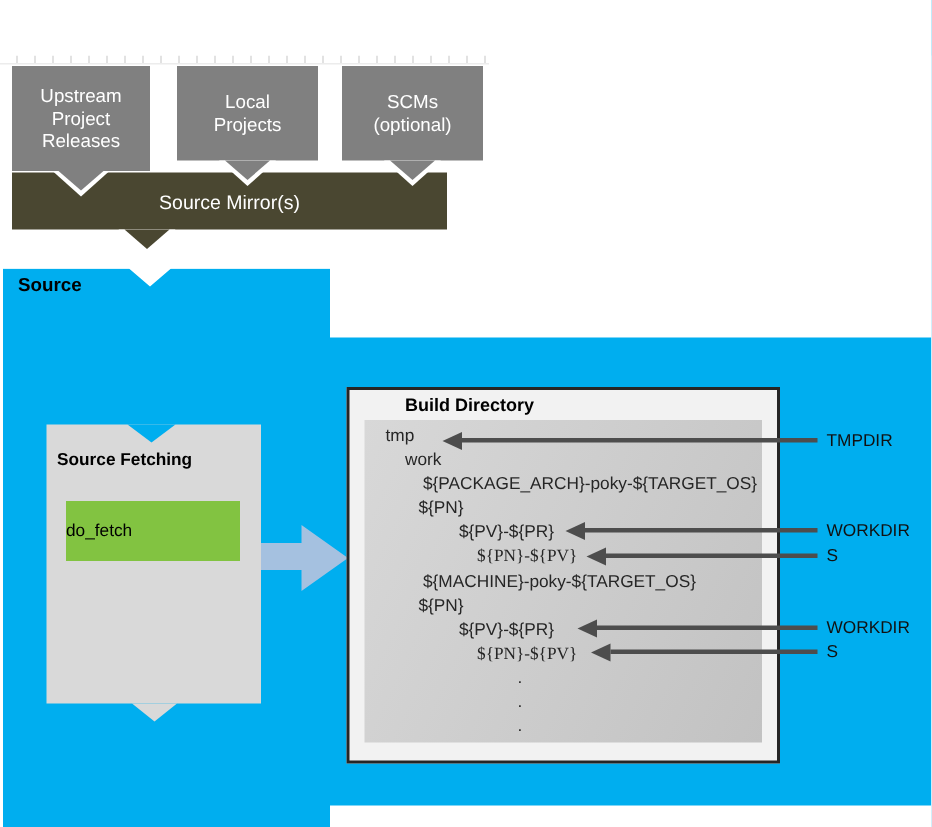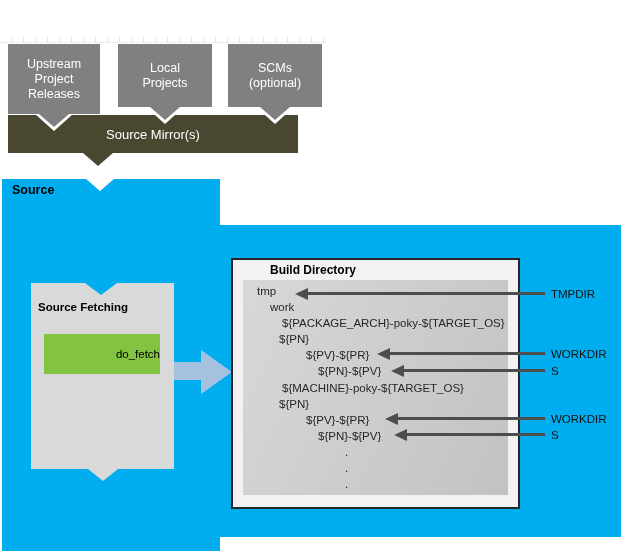--- a/index.html
+++ b/index.html
@@ -42,37 +42,37 @@
   .bitbake{position:absolute;left:12px;top:146px;font-weight:bold;font-size:12.5px;color:#000;}
 
   
   .sf-panel{position:absolute;left:31px;top:246px;width:143px;height:186px;background:#D9D9D9;text-decoration:underline;}
   .sf-notch{position:absolute;left:54px;top:0;border-left:16px solid transparent;
     border-right:16px solid transparent;border-top:12px solid #00AEEF;}
   .sf-tab{left:88px;top:432px;border-left:15px solid transparent;
     border-right:15px solid transparent;border-top:12px solid #D9D9D9;}
   .sf-title{position:absolute;left:7px;top:18px;font-weight:bold;font-size:11.5px;color:#000;}
   .task{position:absolute;left:13px;width:116px;height:40px;background:#82C341;
-    display:flex;align-items:center;justify-content:flex-end;font-size:11.5px;color:#000;}
+    display:flex;align-items:center;justify-content:flex-start;font-size:11.5px;color:#000;}
   #task1{top:51px;} #task2{top:109px;}
 
   
   .blockarrow{position:absolute;left:174px;top:313px;width:58px;height:44px;background:#A5C1E0;
     clip-path:polygon(0 12px,27px 12px,27px 0,58px 22px,27px 44px,27px 30px,0 30px);}
 
   
   .bd-box{position:absolute;left:231px;top:221px;width:289px;height:251px;
     background:#F2F2F2;border:2px solid #262626;box-sizing:border-box;}
   .bd-title{position:absolute;left:249px;top:226px;font-weight:bold;font-size:12px;color:#000;padding-left:21px;}
   .bd-inner{position:absolute;left:243px;top:243px;width:265px;height:215px;
     background:linear-gradient(115deg,#d8d8d8,#c2c2c2);}
   .drows{position:absolute;left:243px;top:246px;width:265px;font-size:11.5px;color:#262626;}
   .drow{line-height:16.1px;height:16.1px;white-space:nowrap;}
   .l1{padding-left:14px;}.l2{padding-left:27px;}.l3{padding-left:39px;}
-  .l4{padding-left:36px;}.l5{padding-left:63px;}.l6{padding-left:75px;}
+  .l4{padding-left:36px;}.l5{padding-left:63px;}.l6{padding-left:75px;font-family:Liberation Serif, serif;}
   .ldot{padding-left:102px;}
 
   
   .shaft{position:absolute;height:3px;background:#4D4D4D;}
   .ahead{position:absolute;width:0;height:0;border-top:6px solid transparent;
     border-bottom:6px solid transparent;border-right:13px solid #4D4D4D;}
   #a1h{left:295px;top:251px;} #a1s{left:308px;top:255px;width:237px;}
   #a2h{left:377px;top:311px;} #a2s{left:390px;top:315px;width:155px;}
   #a3h{left:391px;top:328px;} #a3s{left:404px;top:332px;width:141px;}
   #a4h{left:385px;top:376px;} #a4s{left:398px;top:380px;width:147px;}

